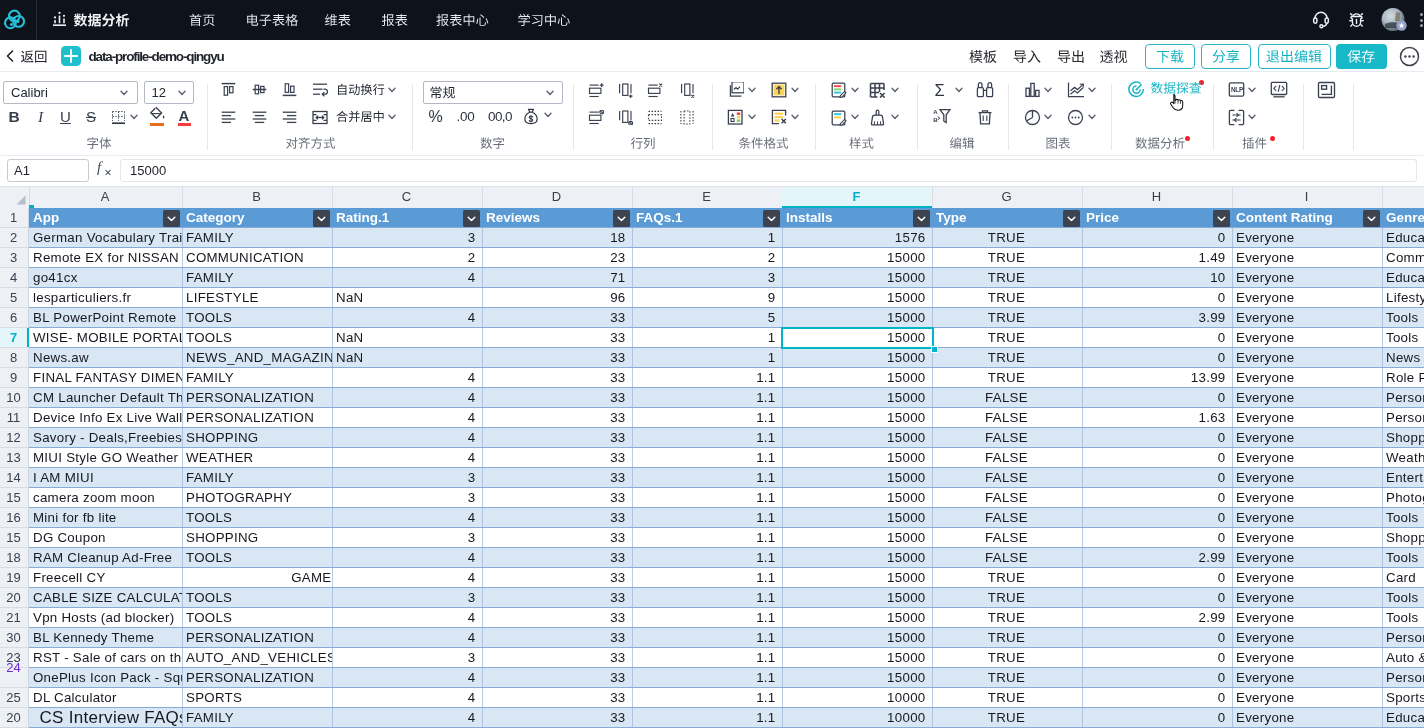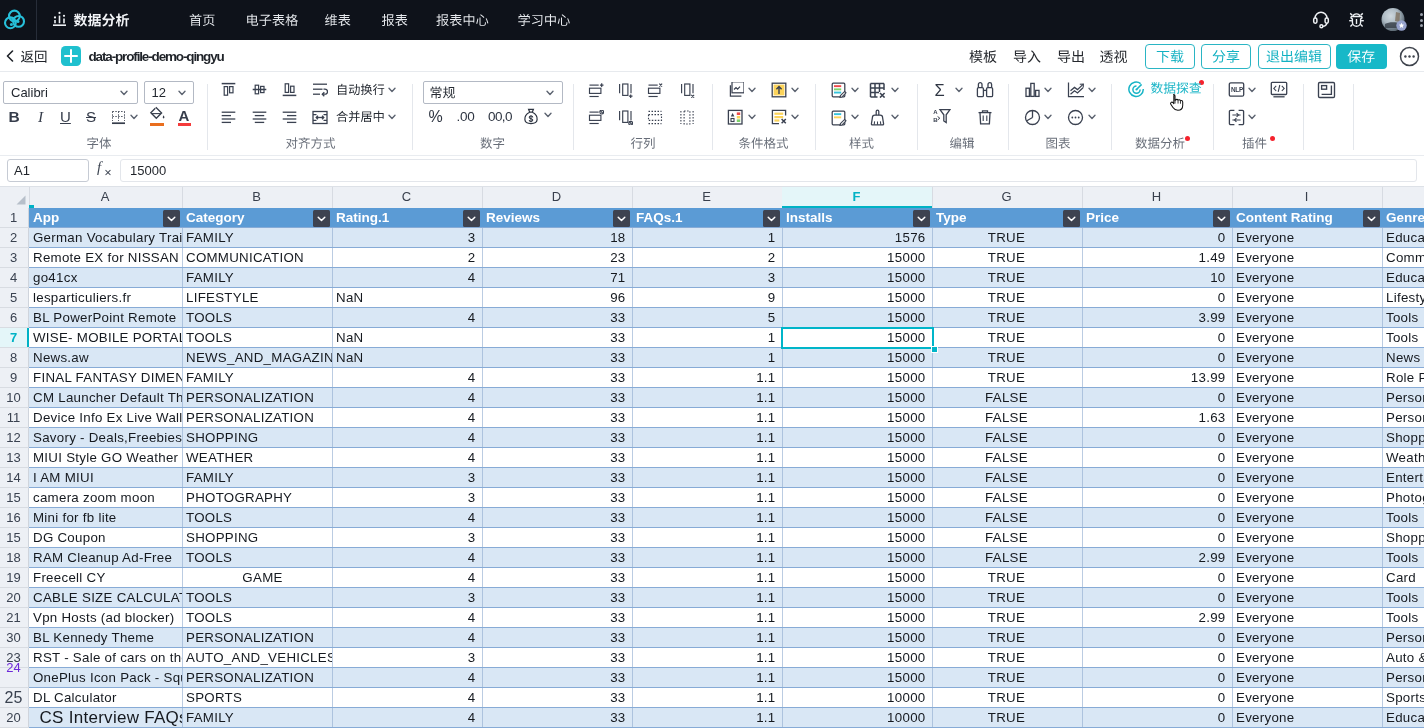--- a/index.html
+++ b/index.html
@@ -551,21 +551,21 @@
     <div class="abs" style="left:0;top:588px;width:27px;height:20px;text-align:center;font-size:13px;color:#3a4250;line-height:20px">20</div>
     <div class="abs" style="left:0;top:607px;width:28.5px;height:1px;background:#d8dce2"></div>
     <div class="abs" style="left:0;top:608px;width:27px;height:20px;text-align:center;font-size:13px;color:#3a4250;line-height:20px">21</div>
     <div class="abs" style="left:0;top:627px;width:28.5px;height:1px;background:#d8dce2"></div>
     <div class="abs" style="left:0;top:628px;width:27px;height:20px;text-align:center;font-size:13px;color:#3a4250;line-height:20px">30</div>
     <div class="abs" style="left:0;top:647px;width:28.5px;height:1px;background:#d8dce2"></div>
     <div class="abs" style="left:0;top:648px;width:27px;height:20px;text-align:center;font-size:13px;color:#3a4250;line-height:20px">23</div>
     <div class="abs" style="left:0;top:667px;width:28.5px;height:1px;background:#d8dce2"></div>
     <div class="abs" style="left:0;top:658px;width:27px;height:20px;text-align:center;font-size:13px;color:#6d28d9;line-height:20px">24</div>
     <div class="abs" style="left:0;top:687px;width:28.5px;height:1px;background:#d8dce2"></div>
-    <div class="abs" style="left:0;top:688px;width:27px;height:20px;text-align:center;font-size:16px;color:#3a4250;line-height:20px">25</div>
+    <div class="abs" style="left:0;top:688px;width:27px;height:20px;text-align:center;font-size:13px;color:#3a4250;line-height:20px">25</div>
     <div class="abs" style="left:0;top:707px;width:28.5px;height:1px;background:#d8dce2"></div>
     <div class="abs" style="left:0;top:708px;width:27px;height:20px;text-align:center;font-size:13px;color:#3a4250;line-height:20px">20</div>
     <div class="abs" style="left:0;top:727px;width:28.5px;height:1px;background:#d8dce2"></div>
     <div class="abs" style="left:28.5px;top:208px;width:1395.5px;height:20px;background:#5b9bd5"></div>
     <div class="abs" style="left:28.5px;top:208px;width:153.0px;height:20px;overflow:hidden;font-size:13.5px;font-weight:bold;color:#fff;line-height:20px;padding-left:4.5px;white-space:nowrap">App</div>
     <div class="ddsq" style="left:163.0px;top:209.5px"></div>
     <svg class="abs" style="left:167.0px;top:215.5px" width="9" height="6" viewBox="0 0 9 6">
       <path d="M1.2 1.2 L4.5 4.5 L7.8 1.2" fill="none" stroke="#fff" stroke-width="1.5" stroke-linecap="round" stroke-linejoin="round"></path>
     </svg>
     <div class="abs" style="left:181.5px;top:208px;width:150.0px;height:20px;overflow:hidden;font-size:13.5px;font-weight:bold;color:#fff;line-height:20px;padding-left:4.5px;white-space:nowrap">Category</div>
@@ -821,21 +821,21 @@
     <div class="abs" style="left:181.5px;top:548px;width:150.0px;height:20px;overflow:hidden;font-size:13.3px;color:#15191f;line-height:20px;white-space:nowrap;letter-spacing:0.28px;padding-left:4.5px;text-align:left">TOOLS</div>
     <div class="abs" style="left:331.5px;top:548px;width:150.0px;height:20px;overflow:hidden;font-size:13.3px;color:#15191f;line-height:20px;white-space:nowrap;letter-spacing:0.28px;padding-right:6px;text-align:right">4</div>
     <div class="abs" style="left:481.5px;top:548px;width:150.0px;height:20px;overflow:hidden;font-size:13.3px;color:#15191f;line-height:20px;white-space:nowrap;letter-spacing:0.28px;padding-right:6px;text-align:right">33</div>
     <div class="abs" style="left:631.5px;top:548px;width:150.0px;height:20px;overflow:hidden;font-size:13.3px;color:#15191f;line-height:20px;white-space:nowrap;letter-spacing:0.28px;padding-right:6px;text-align:right">1.1</div>
     <div class="abs" style="left:781.5px;top:548px;width:150.0px;height:20px;overflow:hidden;font-size:13.3px;color:#15191f;line-height:20px;white-space:nowrap;letter-spacing:0.28px;padding-right:6px;text-align:right">15000</div>
     <div class="abs" style="left:931.5px;top:548px;width:150.0px;height:20px;overflow:hidden;font-size:13.3px;color:#15191f;line-height:20px;white-space:nowrap;letter-spacing:0.28px;text-align:center">FALSE</div>
     <div class="abs" style="left:1081.5px;top:548px;width:150.0px;height:20px;overflow:hidden;font-size:13.3px;color:#15191f;line-height:20px;white-space:nowrap;letter-spacing:0.28px;padding-right:6px;text-align:right">2.99</div>
     <div class="abs" style="left:1231.5px;top:548px;width:150.0px;height:20px;overflow:hidden;font-size:13.3px;color:#15191f;line-height:20px;white-space:nowrap;letter-spacing:0.28px;padding-left:4.5px;text-align:left">Everyone</div>
     <div class="abs" style="left:1381.5px;top:548px;width:43.0px;height:20px;overflow:hidden;font-size:13.3px;color:#15191f;line-height:20px;white-space:nowrap;letter-spacing:0.28px;padding-left:4.5px;text-align:left">Tools</div>
     <div class="abs" style="left:28.5px;top:568px;width:153.0px;height:20px;overflow:hidden;font-size:13.3px;color:#15191f;line-height:20px;white-space:nowrap;letter-spacing:0.28px;padding-left:4.5px;text-align:left">Freecell CY</div>
-    <div class="abs" style="left:181.5px;top:568px;width:150.0px;height:20px;overflow:hidden;font-size:13.3px;color:#15191f;line-height:20px;white-space:nowrap;letter-spacing:0.28px;padding-left:12px;text-align:center">GAME</div>
+    <div class="abs" style="left:181.5px;top:568px;width:150.0px;height:20px;overflow:hidden;font-size:13.3px;color:#15191f;line-height:20px;white-space:nowrap;letter-spacing:0.28px;padding-left:12px;text-align:right">GAME</div>
     <div class="abs" style="left:331.5px;top:568px;width:150.0px;height:20px;overflow:hidden;font-size:13.3px;color:#15191f;line-height:20px;white-space:nowrap;letter-spacing:0.28px;padding-right:6px;text-align:right">4</div>
     <div class="abs" style="left:481.5px;top:568px;width:150.0px;height:20px;overflow:hidden;font-size:13.3px;color:#15191f;line-height:20px;white-space:nowrap;letter-spacing:0.28px;padding-right:6px;text-align:right">33</div>
     <div class="abs" style="left:631.5px;top:568px;width:150.0px;height:20px;overflow:hidden;font-size:13.3px;color:#15191f;line-height:20px;white-space:nowrap;letter-spacing:0.28px;padding-right:6px;text-align:right">1.1</div>
     <div class="abs" style="left:781.5px;top:568px;width:150.0px;height:20px;overflow:hidden;font-size:13.3px;color:#15191f;line-height:20px;white-space:nowrap;letter-spacing:0.28px;padding-right:6px;text-align:right">15000</div>
     <div class="abs" style="left:931.5px;top:568px;width:150.0px;height:20px;overflow:hidden;font-size:13.3px;color:#15191f;line-height:20px;white-space:nowrap;letter-spacing:0.28px;text-align:center">TRUE</div>
     <div class="abs" style="left:1081.5px;top:568px;width:150.0px;height:20px;overflow:hidden;font-size:13.3px;color:#15191f;line-height:20px;white-space:nowrap;letter-spacing:0.28px;padding-right:6px;text-align:right">0</div>
     <div class="abs" style="left:1231.5px;top:568px;width:150.0px;height:20px;overflow:hidden;font-size:13.3px;color:#15191f;line-height:20px;white-space:nowrap;letter-spacing:0.28px;padding-left:4.5px;text-align:left">Everyone</div>
     <div class="abs" style="left:1381.5px;top:568px;width:43.0px;height:20px;overflow:hidden;font-size:13.3px;color:#15191f;line-height:20px;white-space:nowrap;letter-spacing:0.28px;padding-left:4.5px;text-align:left">Card</div>
     <div class="abs" style="left:28.5px;top:588px;width:153.0px;height:20px;overflow:hidden;font-size:13.3px;color:#15191f;line-height:20px;white-space:nowrap;letter-spacing:0.28px;padding-left:4.5px;text-align:left">CABLE SIZE CALCULATOR</div>
     <div class="abs" style="left:181.5px;top:588px;width:150.0px;height:20px;overflow:hidden;font-size:13.3px;color:#15191f;line-height:20px;white-space:nowrap;letter-spacing:0.28px;padding-left:4.5px;text-align:left">TOOLS</div>

